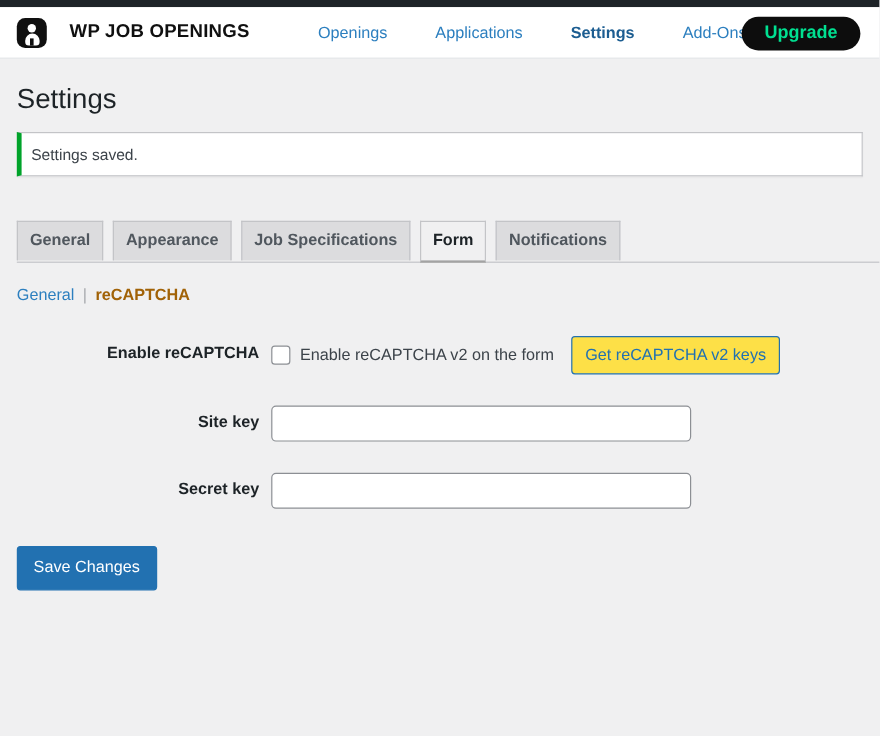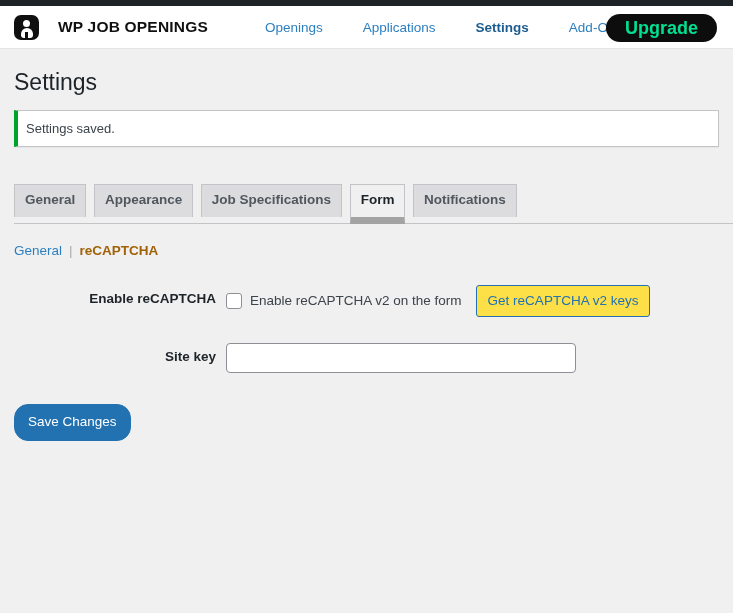--- a/index.html
+++ b/index.html
@@ -96,21 +96,21 @@
     position: absolute;
     right: 16px;
     top: 8px;
     height: 28px;
     padding: 0 19px;
     background: #0d0d0d;
     color: #00e091;
     border: none;
     border-radius: 16px;
     font-family: inherit;
-    font-size: 18px;
+    font-size: 15px;
     font-weight: bold;
     cursor: pointer;
     line-height: 28px;
   }
 
   
   .wrap {
     padding: 0 16px 0 14px;
   }
 
@@ -161,21 +161,21 @@
     color: #50575e;
     text-decoration: none;
     white-space: nowrap;
     position: relative;
     top: 1px;
     cursor: pointer;
   }
   .nav-tab.nav-tab-active {
     background: #f0f0f1;
     color: #1d2327;
-    border-bottom: 7px solid #a3a3a3;
+    border-bottom: 2px solid #a3a3a3;
   }
 
   
   .subnav {
     margin: 19px 0 0 0;
     font-size: 13.5px;
     display: flex;
     align-items: baseline;
     gap: 7px;
   }
@@ -268,21 +268,21 @@
     box-shadow: 0 0 0 transparent;
   }
 
   .submit-area {
     padding: 10px 0 0 0;
     margin-top: 8px;
   }
   .button-primary {
     background: #2271b1;
     border: 1px solid #2271b1;
-    border-radius: 14px;
+    border-radius: 3px;
     color: #fff;
     font-family: inherit;
     font-size: 13.5px;
     line-height: 1;
     padding: 10px 13px 11px;
     cursor: pointer;
     text-decoration: none;
     display: inline-block;
   }
 </style>
@@ -345,20 +345,26 @@
             <a class="button-secondary">Get reCAPTCHA v2 keys</a>
           </div>
         </td>
       </tr>
       <tr>
         <th>Site key</th>
         <td>
           <input type="text" class="regular-text" value="" style="">
         </td>
       </tr>
+      <tr>
+        <th>Secret key</th>
+        <td>
+          <input type="text" class="regular-text" value="" style="">
+        </td>
+      </tr>
     </tbody>
   </table>
 
   <div class="submit-area">
     <button class="button-primary">Save Changes</button>
   </div>
 
 </div>
 
 </body></html>

